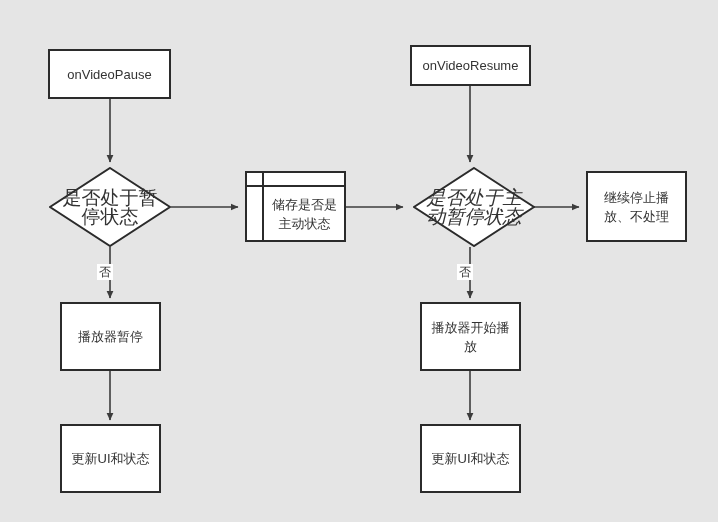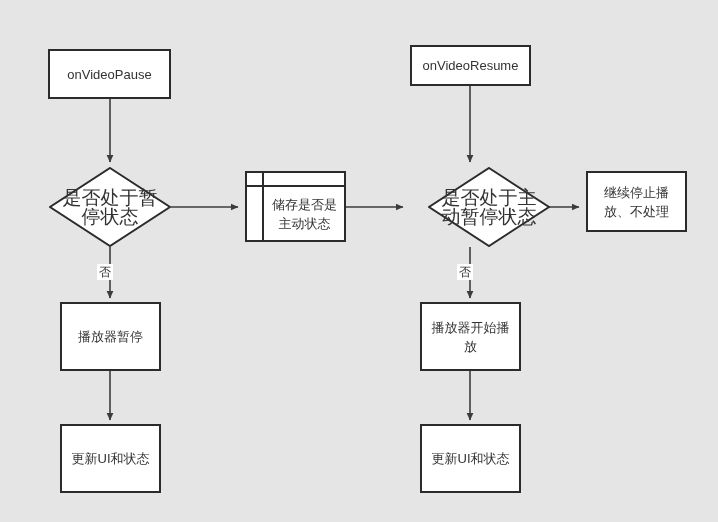--- a/index.html
+++ b/index.html
@@ -156,34 +156,34 @@
     <span class="node-label">onVideoResume</span>
   </div>
 
   <div class="diamond" style="left:49px;top:167px;width:122px;height:80px;">
     <svg width="122" height="80" viewBox="0 0 122 80">
       <polygon points="61,1 121,40 61,79 1,40" fill="#ffffff" stroke="#2b2b2b" stroke-width="2"></polygon>
     </svg>
     <div class="dlabel">是否处于暂停状态</div>
   </div>
 
-  <div class="diamond" style="left:428px;top:167px;width:122px;height:80px;">
+  <div class="diamond" style="left:413px;top:167px;width:122px;height:80px;font-style:italic;">
     <svg width="122" height="80" viewBox="0 0 122 80">
       <polygon points="61,1 121,40 61,79 1,40" fill="#ffffff" stroke="#2b2b2b" stroke-width="2"></polygon>
     </svg>
     <div class="dlabel">是否处于主动暂停状态</div>
   </div>
 
   <div class="store" style="left:245px;top:171px;width:101px;height:71px;">
     <span class="store-bar-h"></span>
     <span class="store-bar-v"></span>
     <span class="store-text">储存是否是主动状态</span>
   </div>
 
-  <div class="node" style="left:586px;top:171px;width:101px;height:61px;">
+  <div class="node" style="left:586px;top:171px;width:101px;height:71px;">
     <span class="node-label">继续停止播放、不处理</span>
   </div>
 
   <div class="node" style="left:60px;top:302px;width:101px;height:69px;">
     <span class="node-label">播放器暂停</span>
   </div>
 
   <div class="node" style="left:60px;top:424px;width:101px;height:69px;">
     <span class="node-label">更新UI和状态</span>
   </div>

